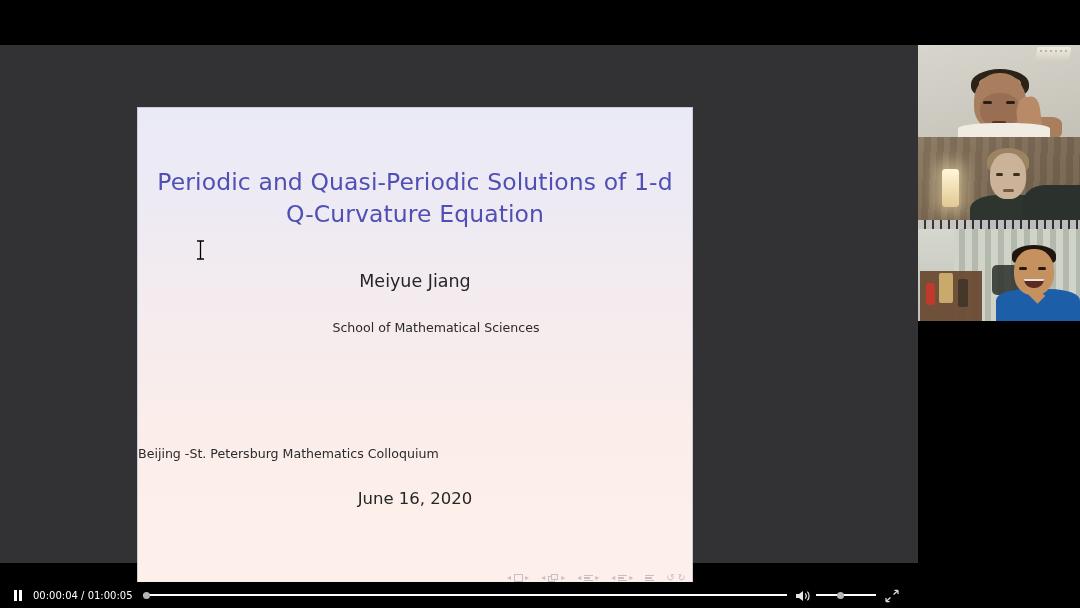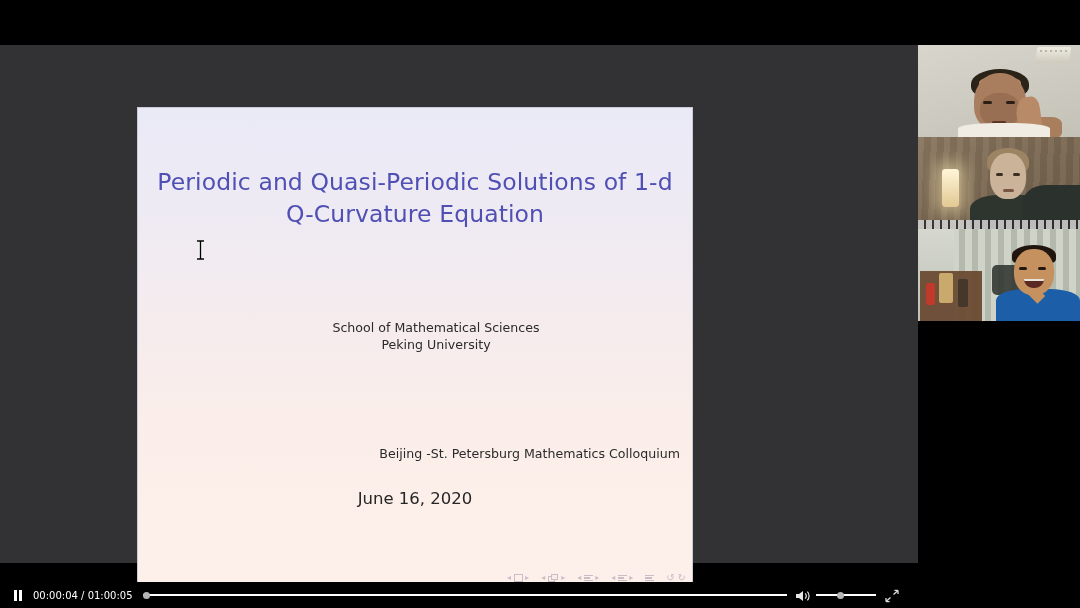--- a/index.html
+++ b/index.html
@@ -97,25 +97,24 @@
     font-family: "DejaVu Sans", sans-serif;
     margin-left: 42px;
   }
   .slide-affil div { white-space: nowrap; }
 
   .slide-event {
     position: absolute;
     left: 0;
     right: 12px;
     top: 338px;
-    text-align: right;
+    text-align: left;
     color: #2b2b2b;
     font-size: 12.6px;
     font-family: "DejaVu Sans", sans-serif;
-    padding-left: 20px;
   }
 
   .slide-date {
     position: absolute;
     left: 0;
     right: 0;
     top: 381px;
     text-align: center;
     color: #262626;
     font-size: 16.5px;
@@ -494,24 +493,24 @@
 <div id="app">
 
   <div class="stage">
     <div class="stage-inner">
 
       <div class="slide">
 
         <div class="slide-title">Periodic and Quasi-Periodic Solutions of 1-d
 Q-Curvature Equation</div>
 
+        <div class="slide-author">Meiyue Jiang</div>
 
         <div class="slide-affil">
           <div>School of Mathematical Sciences</div>
-          <div>Peking University</div>
         </div>
 
         <div class="slide-event">Beijing -St. Petersburg Mathematics Colloquium</div>
 
         <div class="slide-date">June 16, 2020</div>
 
         <div class="nav-symbols">
           <div class="nav-group">
             <span class="nav-arrow">◂</span>
             <span class="nav-box"></span>

